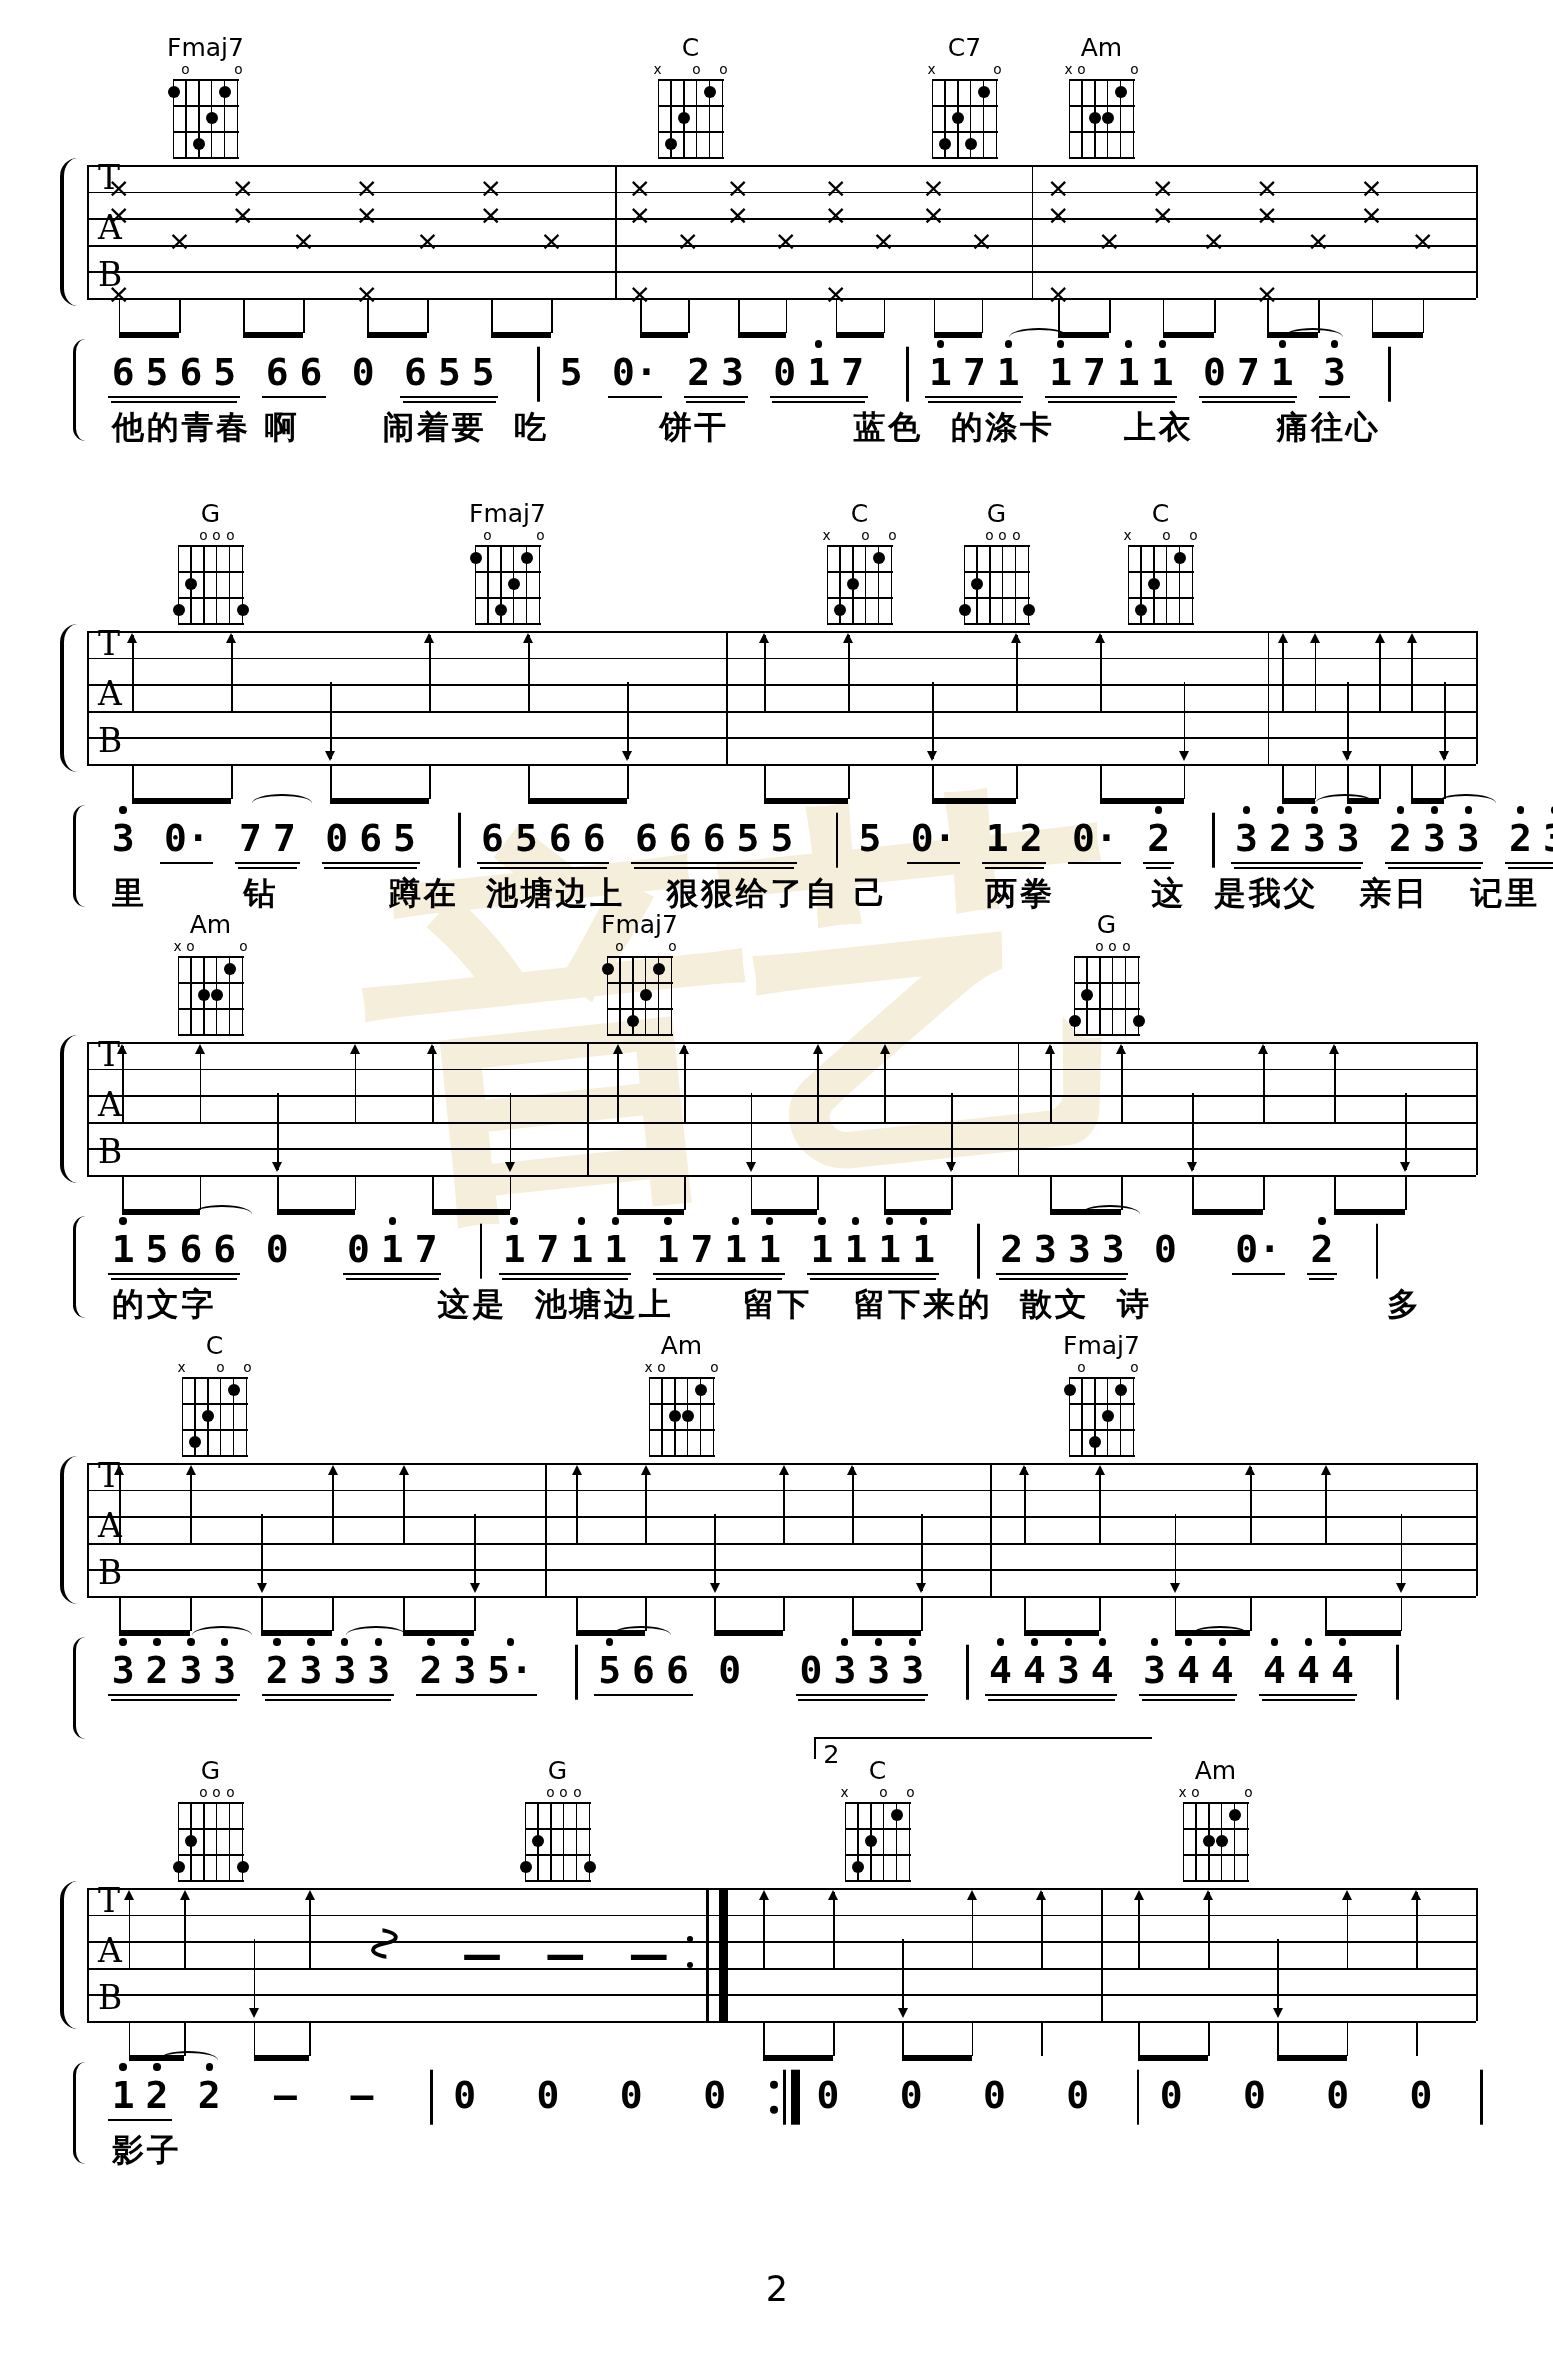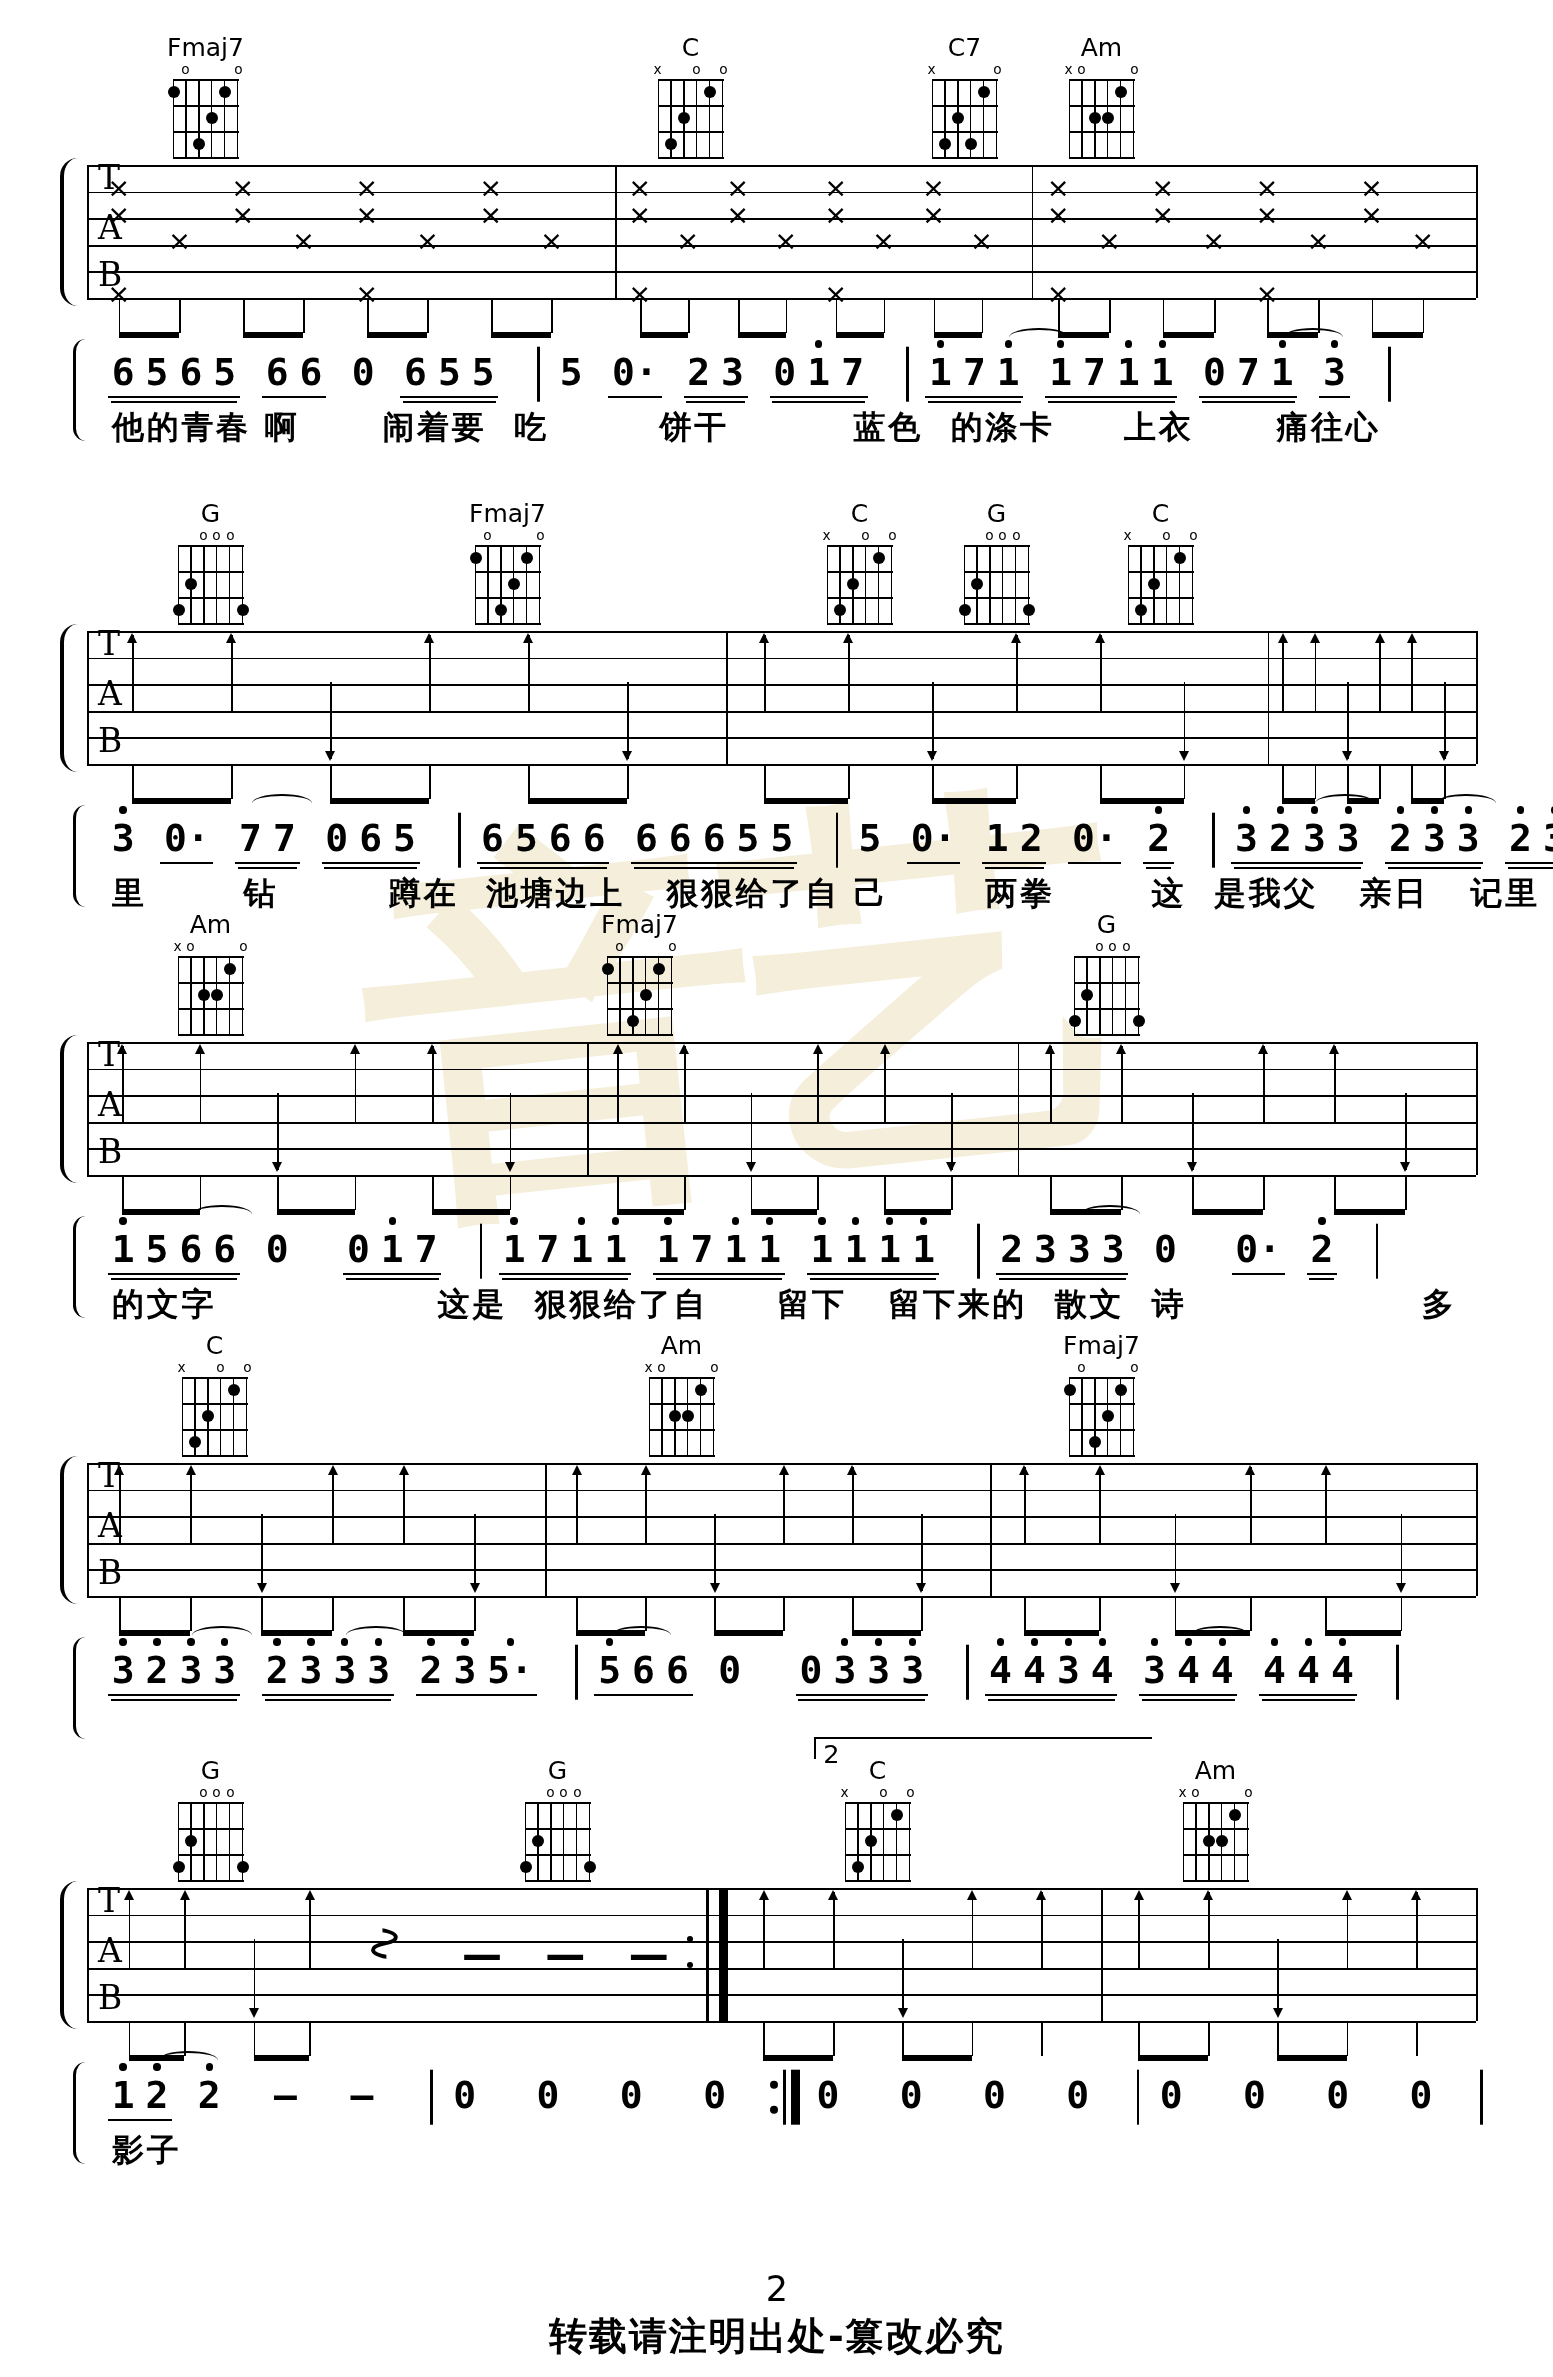--- a/index.html
+++ b/index.html
@@ -701,21 +701,21 @@
             <span class="note">3</span>
             <span class="note">3<span class="tarc"></span></span>
             <span class="note">3</span>
           </span><span class="grp" style="margin-right: 51px;">
             <span class="note">0</span>
           </span><span class="grp u1">
             <span class="note">0·</span>
           </span><span class="grp u2">
             <span class="note od">2</span>
           </span><span class="nbar"></span></div>
-        <div class="lyrics">的文字                这是  狠狠给了自     留下   留下来的  散文  诗                 多</div>
+        <div class="lyrics">的文字                这是  池塘边上     留下   留下来的  散文  诗                 多</div>
       </div>
       <div class="system" style="top: 1335px;">
         <div class="chord" style="left: 176px;">
           <div class="clabel">C</div>
           <div class="cmarks">
             <span class="cmark" style="left: 0px;">x</span>
             <span class="cmark" style="left: 39px;">o</span>
             <span class="cmark" style="left: 66px;">o</span>
           </div>
           <div class="cgrid">
@@ -1072,15 +1072,14 @@
           </span><span class="grp" style="margin-right: 27.4px;">
             <span class="note">0</span>
           </span><span class="nbar"></span></div>
         <div class="lyrics">影子</div>
       </div>
     </div>
   <div class="volta">
     <span>2</span>
   </div>
   <div class="pagenum">2</div>
-  <div class="footer">转载请注明出处-篡改必究</div>
 </div>
 
 
 </body></html>

